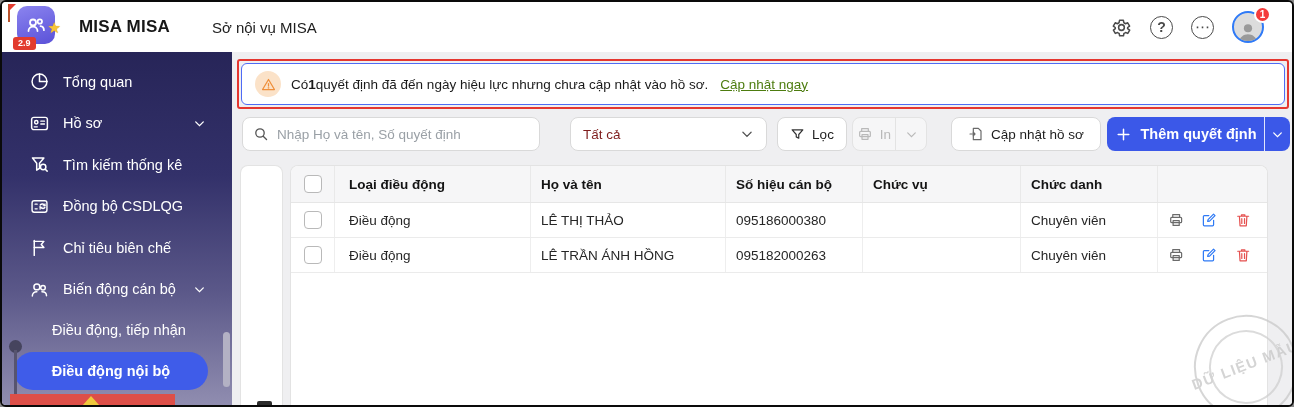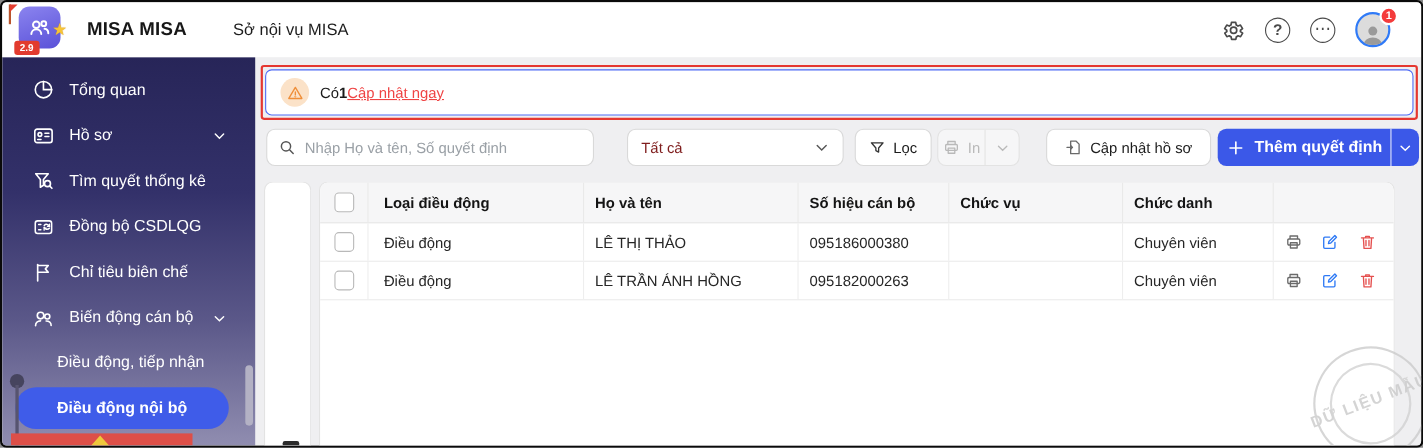--- a/index.html
+++ b/index.html
@@ -39,21 +39,21 @@
   .flag-ill-pole{position:absolute; left:12px; top:298px; width:3px; height:60px; background:#57546f;}
   .flag-ill{position:absolute; left:8px; top:342px; width:165px; height:12px; background:#dd4f48;}
   .flag-ill-star{position:absolute; left:80px; top:344px; width:0; height:0; border-left:9px solid transparent; border-right:9px solid transparent; border-bottom:10px solid #efc83c;}
   
   .main{position:absolute; left:230px; top:50px; right:0; bottom:0; background:#efeff1;}
   
   .annotation{position:absolute; left:5px; top:7px; width:1052px; height:50px; border:2.5px solid #e53730; border-radius:3px; padding:2px; background:#efeff1; z-index:3;}
   .alert-box{width:100%; height:100%; background:#fff; border:1.5px solid #4f6bf5; border-radius:6px; display:flex; align-items:center; padding-left:13px; font-size:13.5px; color:#1a1a1a;}
   .warn-badge{width:26px; height:26px; border-radius:50%; background:#fbe2c8; display:flex; align-items:center; justify-content:center; margin-right:10px; color:#ef8f3a;}
   .alert-box b{font-weight:bold;}
-  .alert-link{color:#ef4444; text-decoration:underline; margin-left:0; cursor:pointer;}
+  .alert-link{color:#4d7c0f; text-decoration:underline; margin-left:12px; cursor:pointer;}
   
   .toolbar-el{position:absolute; top:65px; height:34px;}
   .search{left:10px; width:298px; background:#fff; border:1px solid #d9d9d9; border-radius:8px; display:flex; align-items:center; padding:0 10px;}
   .search input{border:0; outline:0; flex:1; font-size:13.5px; font-family:inherit; color:#333; background:transparent; margin-left:8px;}
   .search input::placeholder{color:#9aa0a6;}
   .select{left:338px; width:197px; background:#fff; border:1px solid #d9d9d9; border-radius:8px; display:flex; align-items:center; padding:0 12px; font-size:13.5px; color:#7f1d1d; cursor:pointer;}
   .select .chev{margin-left:auto; color:#555;}
   .btn{background:#fff; border:1px solid #d9d9d9; border-radius:8px; display:flex; align-items:center; justify-content:center; font-size:13.5px; color:#1c1c1c; cursor:pointer; gap:7px;}
   .btn-loc{left:545px; width:70px;}
   .btn-group-in{left:620px; width:75px; background:#f6f6f7; border:1px solid #e3e3e3; border-radius:8px; display:flex; align-items:stretch; color:#b9b9b9;}
@@ -151,21 +151,21 @@
         <svg class="chev" width="13" height="13" viewBox="0 0 24 24" fill="none" stroke="currentColor" stroke-width="2.4" stroke-linecap="round">
             <path d="M5 9l7 7 7-7"></path>
           </svg>
       </div>
       <div class="nav-item">
         <svg class="nicon" viewBox="0 0 24 24" fill="none" stroke="currentColor" stroke-width="1.7" stroke-linecap="round" stroke-linejoin="round">
           <path d="M4 4.5h13l-5 6v6l-3.2 2v-8z"></path>
             <circle cx="16.2" cy="14.8" r="3.1"></circle>
             <path d="M18.6 17.4l2.2 2.2"></path>
         </svg>
-        <span>Tìm quyết thống kê</span>
+        <span>Tìm kiếm thống kê</span>
       </div>
       <div class="nav-item">
         <svg class="nicon" viewBox="0 0 24 24" fill="none" stroke="currentColor" stroke-width="1.6" stroke-linecap="round">
           <rect x="3.5" y="5.5" width="17" height="13" rx="2.5"></rect>
             <path d="M7 9.3h2.3M7 14.7h2.3"></path>
             <path d="M12.8 10.2a3.2 3.2 0 0 1 5.4.9m-.1 2a3.2 3.2 0 0 1-5.4-.9"></path>
             <path d="M18.3 8.9v2.2h-2.2M12.7 15.1v-2.2h2.2" stroke-width="1.3"></path>
         </svg>
         <span>Đồng bộ CSDLQG</span>
       </div>
@@ -208,20 +208,21 @@
       <div class="alert-box">
         <div class="warn-badge">
           <svg width="15" height="15" viewBox="0 0 24 24" fill="none" stroke="currentColor" stroke-width="2" stroke-linejoin="round" stroke-linecap="round">
             <path d="M12 4L21.5 20h-19z"></path>
               <path d="M12 10.5v4"></path>
               <circle cx="12" cy="17.2" r="0.4" fill="currentColor"></circle>
           </svg>
         </div>
         <span>Có </span>
           <b>1</b>
+          <span> quyết định đã đến ngày hiệu lực nhưng chưa cập nhật vào hồ sơ. </span>
         <span class="alert-link">Cập nhật ngay</span>
       </div>
     </div>
 
     <div class="toolbar-el search">
       <svg width="16" height="16" viewBox="0 0 24 24" fill="none" stroke="#555" stroke-width="2" stroke-linecap="round">
         <circle cx="10.5" cy="10.5" r="6.3"></circle>
           <path d="M15.3 15.3l5 5"></path>
       </svg>
       <input type="text" placeholder="Nhập Họ và tên, Số quyết định" style="">

